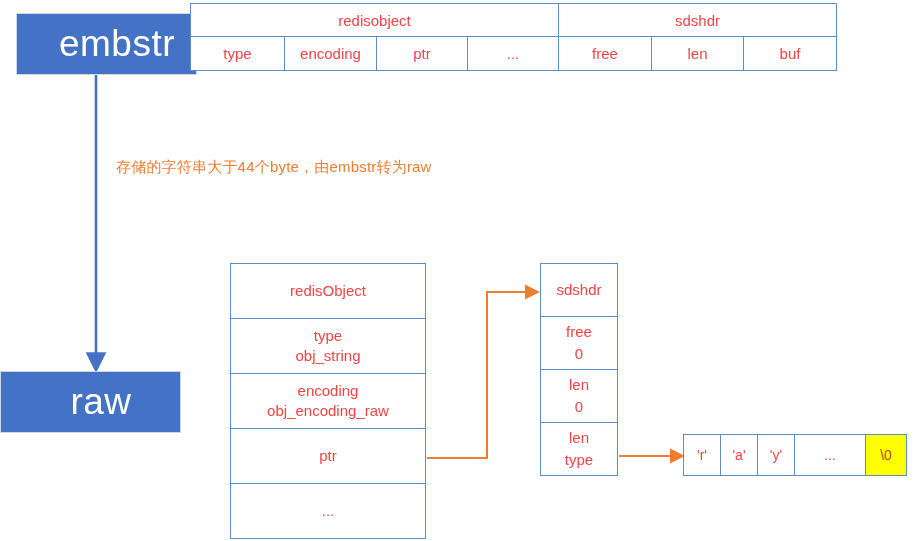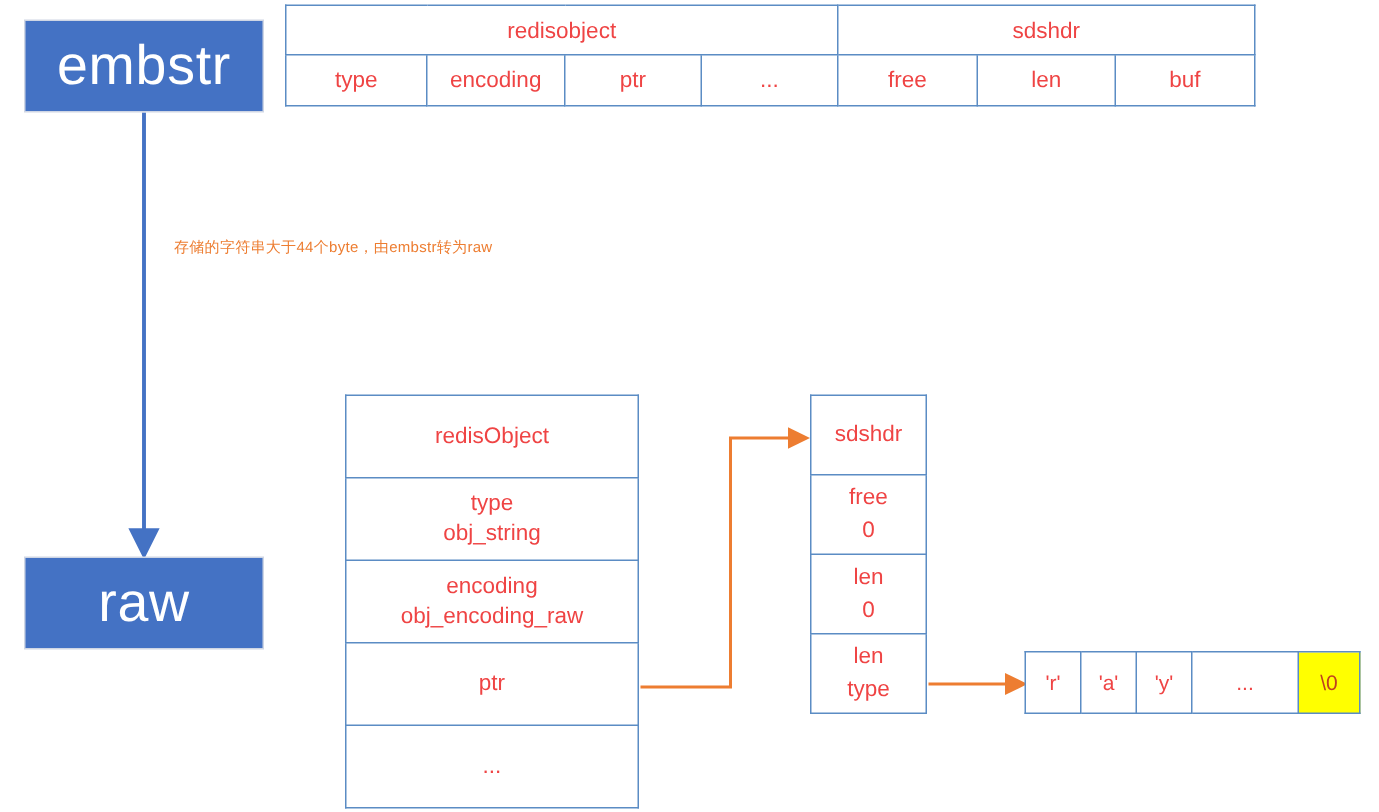--- a/index.html
+++ b/index.html
@@ -23,27 +23,28 @@
   .state-box {
     position: absolute;
     background: #4472C4;
     color: #ffffff;
     display: flex;
     align-items: center;
     justify-content: center;
     font-weight: 400;
     letter-spacing: 0.5px;
     box-shadow: 0 0 0 1px #cfd6e4;
+    padding-left: 21px;
   }
   #embstr-box {
     left: 17px; top: 14px; width: 158px; height: 60px;
     font-size: 37px;
   }
   #raw-box {
-    left: 17px; top: 372px; width: 158px; height: 60px;
+    left: 1px; top: 372px; width: 158px; height: 60px;
     font-size: 37px;
   }
 
   
   #connectors {
     position: absolute;
     left: 0; top: 0;
     width: 919px; height: 541px;
     pointer-events: none;
   }
@@ -100,21 +101,21 @@
   #charbuf-table td.nul {
     width: 40px;
     background: #FFFF00;
     color: #C0401F;
   }
 
   
   #caption {
     position: absolute;
     left: 116px; top: 158px;
-    font-size: 10px;
+    font-size: 15px;
     color: #ED7D31;
     white-space: nowrap;
     letter-spacing: 0.2px;
   }
 </style>
 </head>
 <body>
 
 <div id="canvas">
 

